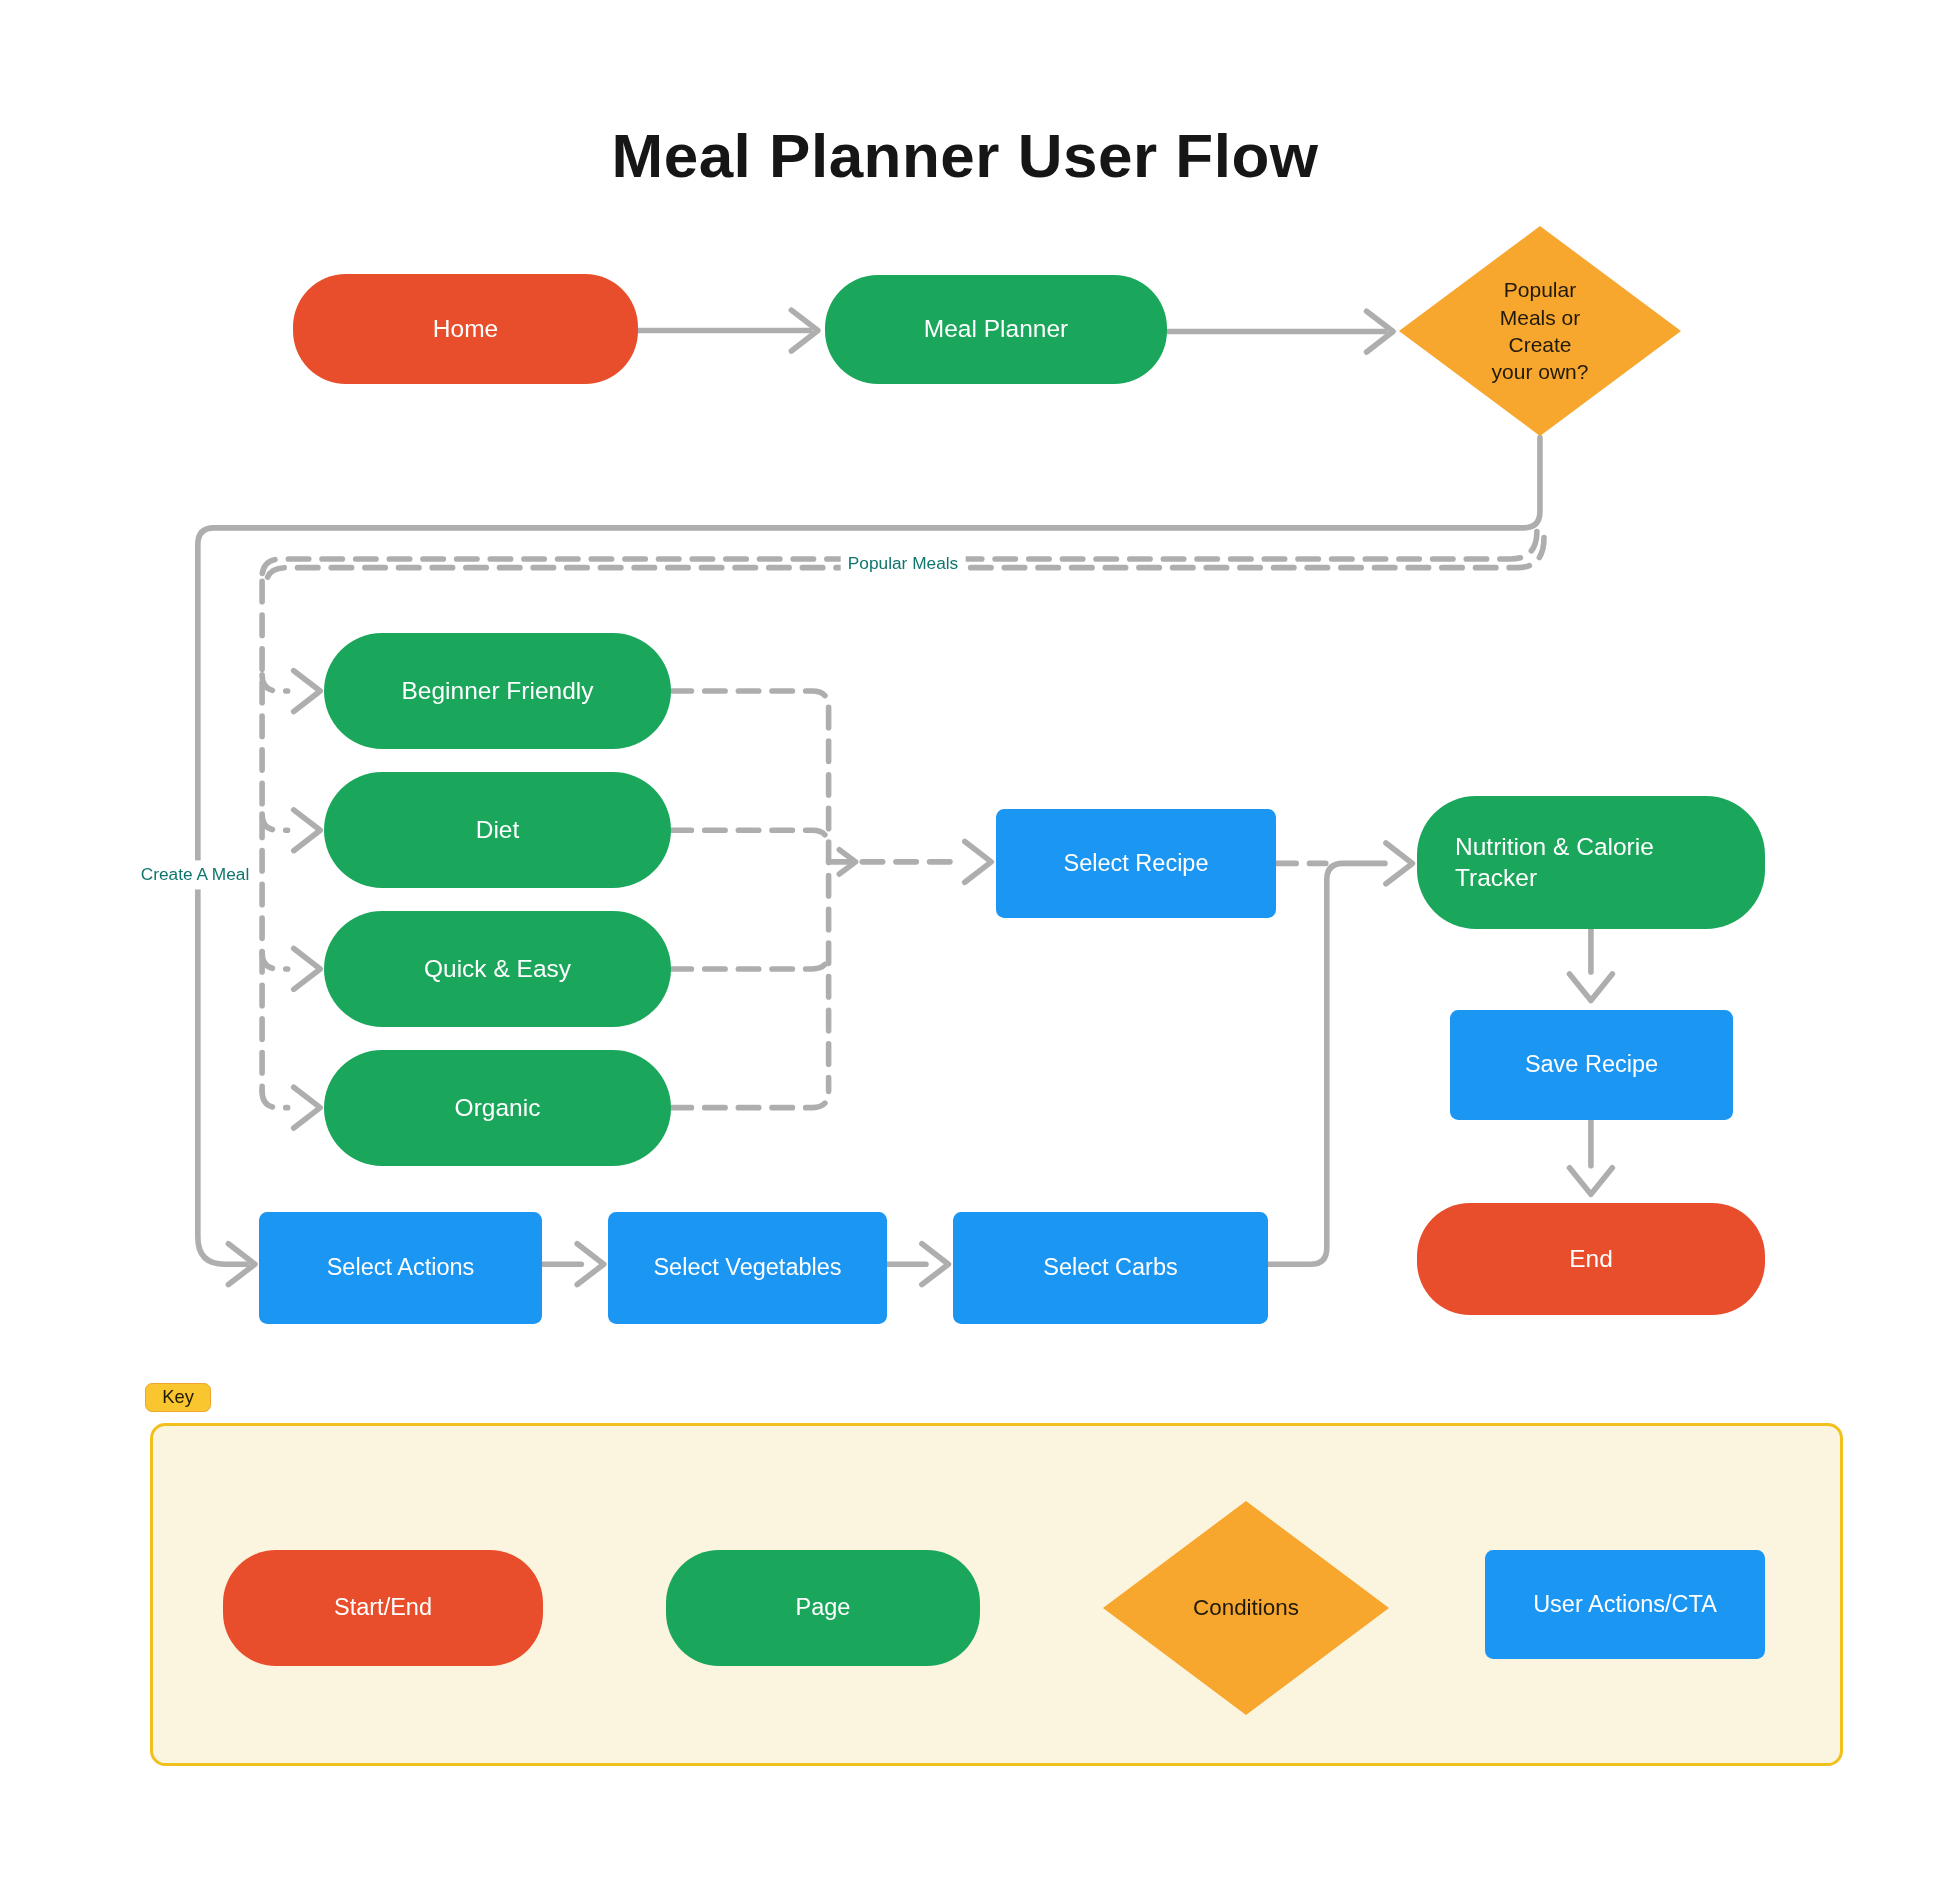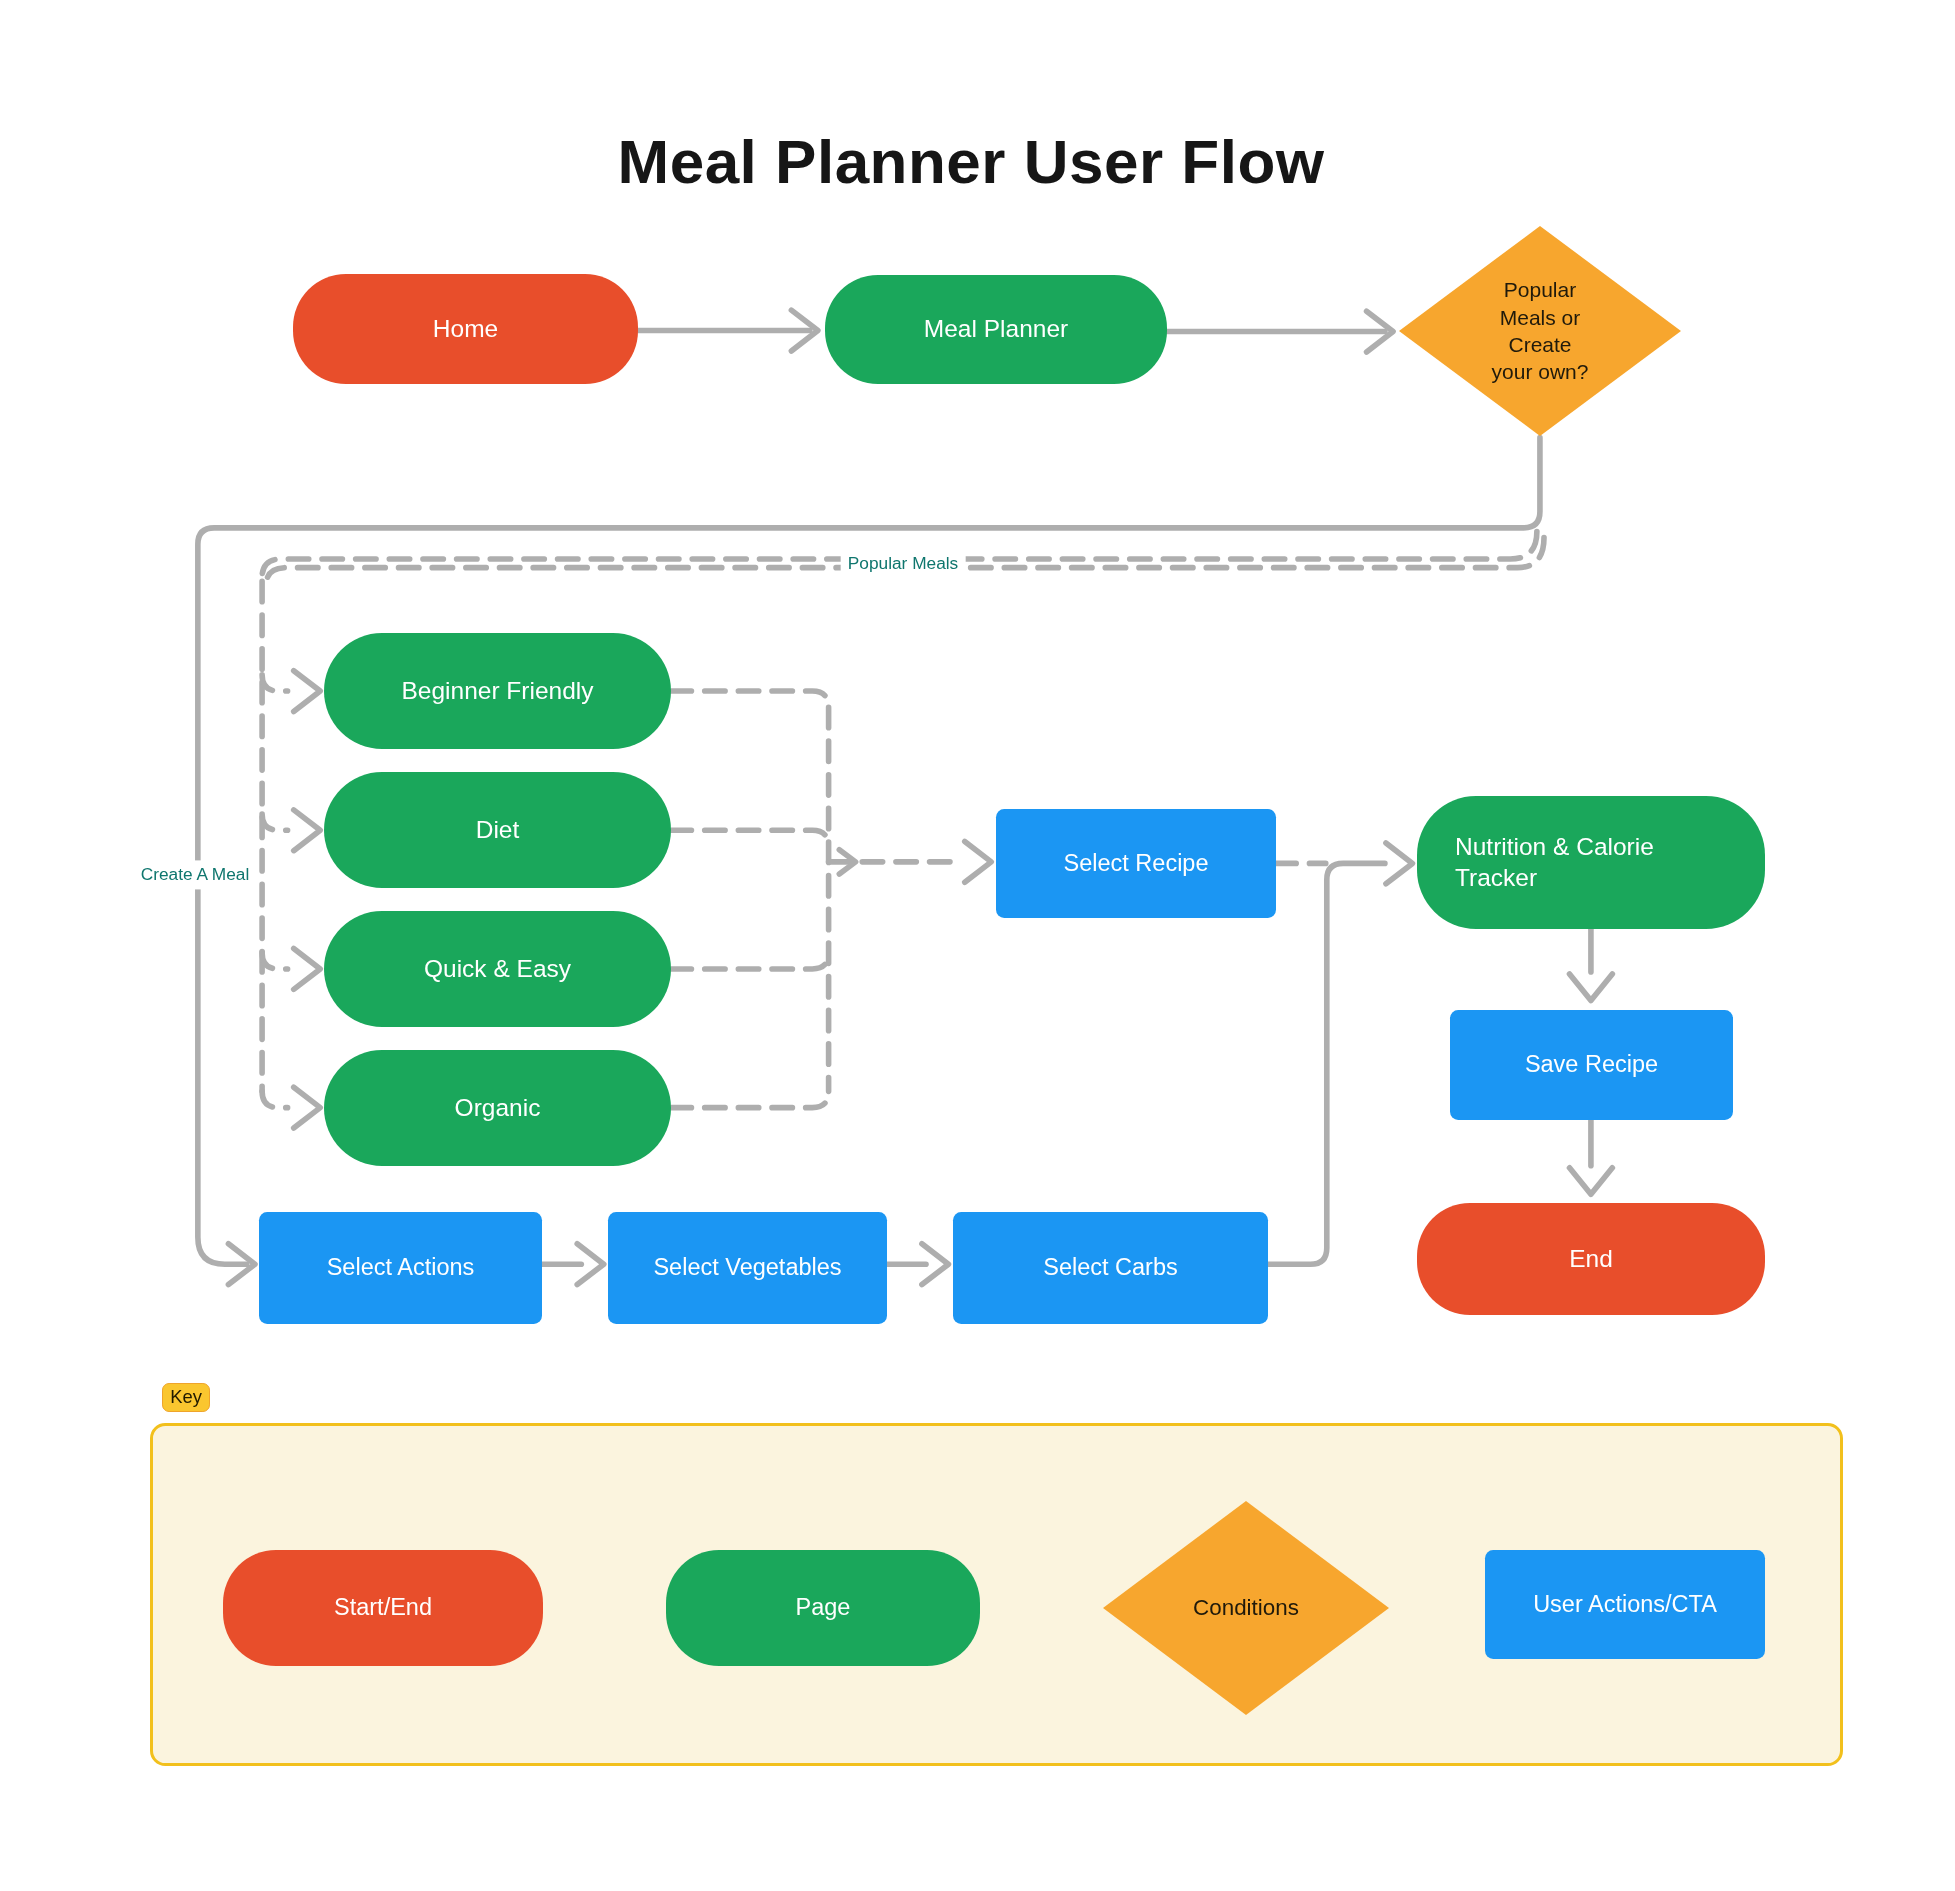--- a/index.html
+++ b/index.html
@@ -61,26 +61,26 @@
   #n-select-carbs{left:953px;top:1212px;width:315px;height:112px;font-size:23.5px;}
 
   .edge-label{
     position:absolute;transform:translate(-50%,-50%);
     background:#ffffff;padding:4.1px 7.1px;font-size:17.3px;color:#0f766e;white-space:nowrap;
   }
   #lbl-popular{left:903px;top:564px;}
   #lbl-create{left:195px;top:875px;}
 
   #page-title{
-    position:absolute;left:451px;top:116px;width:1020px;margin:10px;
+    position:absolute;left:451px;top:116px;width:1020px;margin:4px;
     text-align:center;font-size:62px;font-weight:bold;color:#161616;letter-spacing:0.5px;
   }
 
   #key-badge{
-    position:absolute;left:162px;top:1383px;width:48px;height:28.6px;box-sizing:border-box;
+    position:absolute;left:145px;top:1383px;width:66px;height:28.6px;box-sizing:border-box;
     background:var(--key-badge);border:1.5px solid #EFA42B;border-radius:7.1px;
     display:flex;align-items:center;justify-content:center;font-size:18.4px;color:#201A00;
   }
   #key-panel{
     position:absolute;left:150px;top:1423px;width:1693px;height:343px;box-sizing:border-box;
     background:var(--key-bg);border:3.1px solid var(--key-border);border-radius:15.3px;
   }
   #k-start-end{left:223px;top:1550px;width:320px;height:116px;font-size:23.5px;}
   #k-page{left:666px;top:1550px;width:314px;height:116px;font-size:23.5px;}
   #k-conditions{left:1103px;top:1501px;width:286px;height:214px;font-size:22.4px;}

